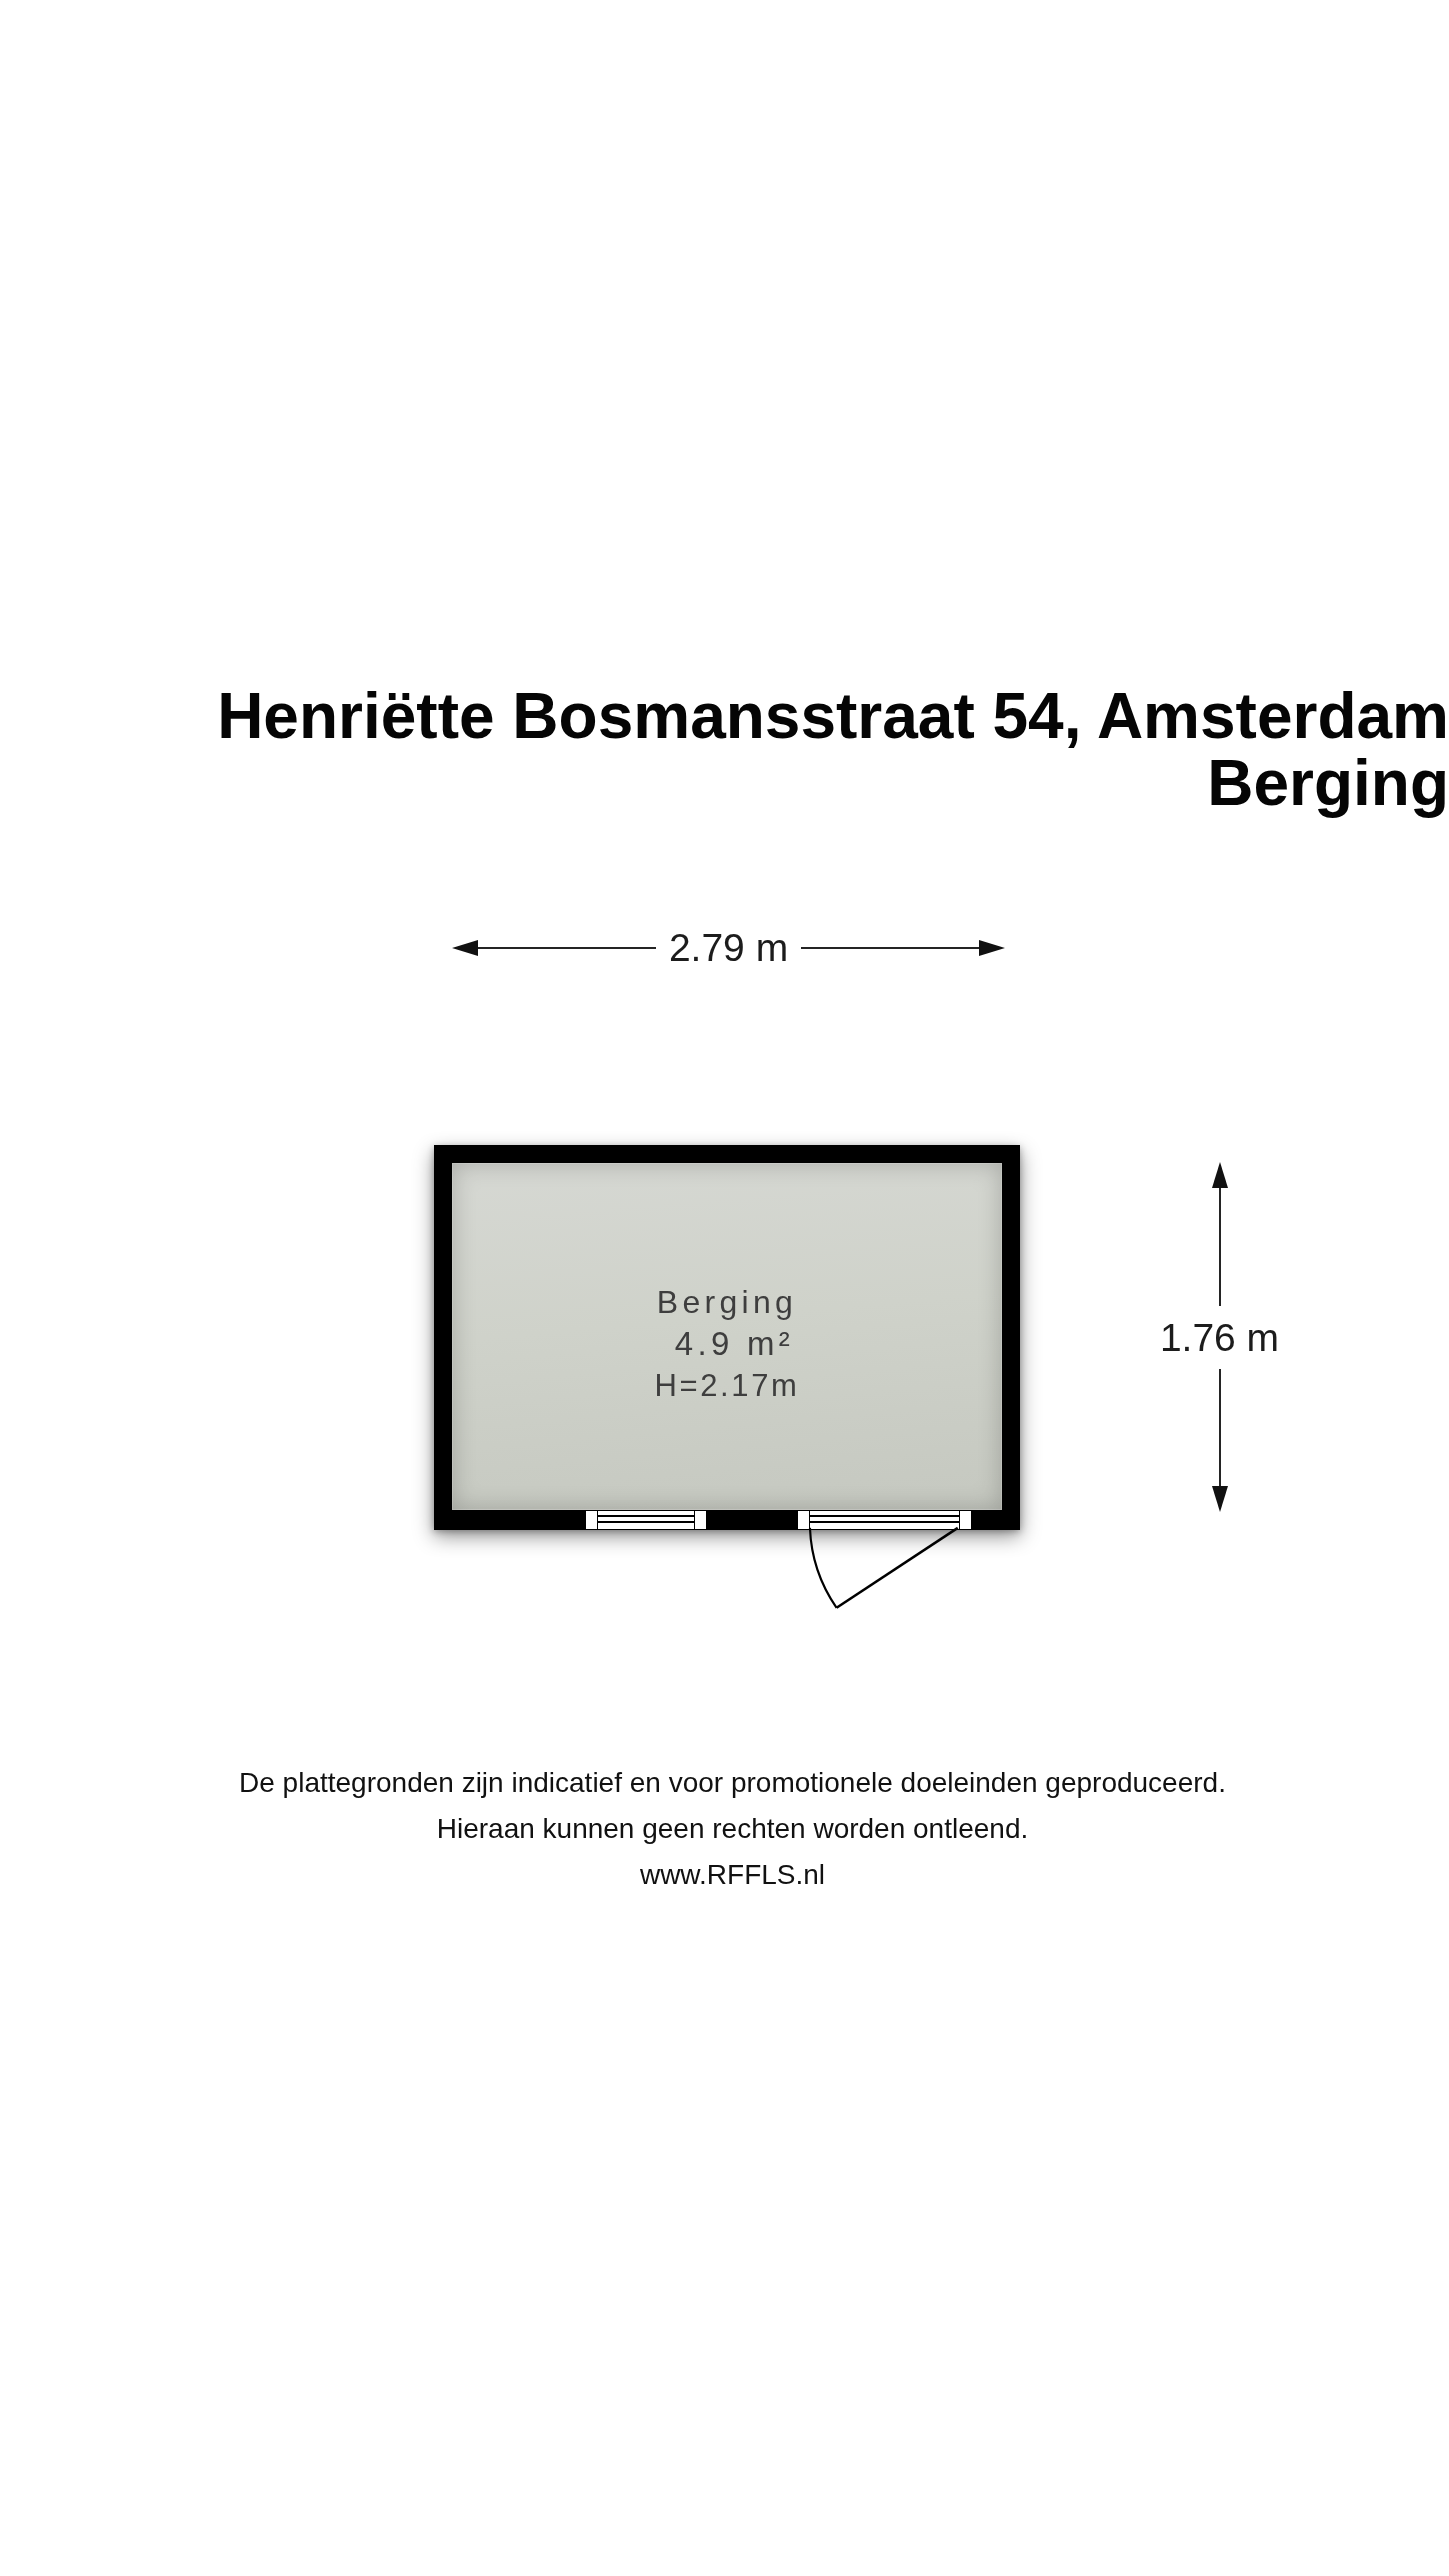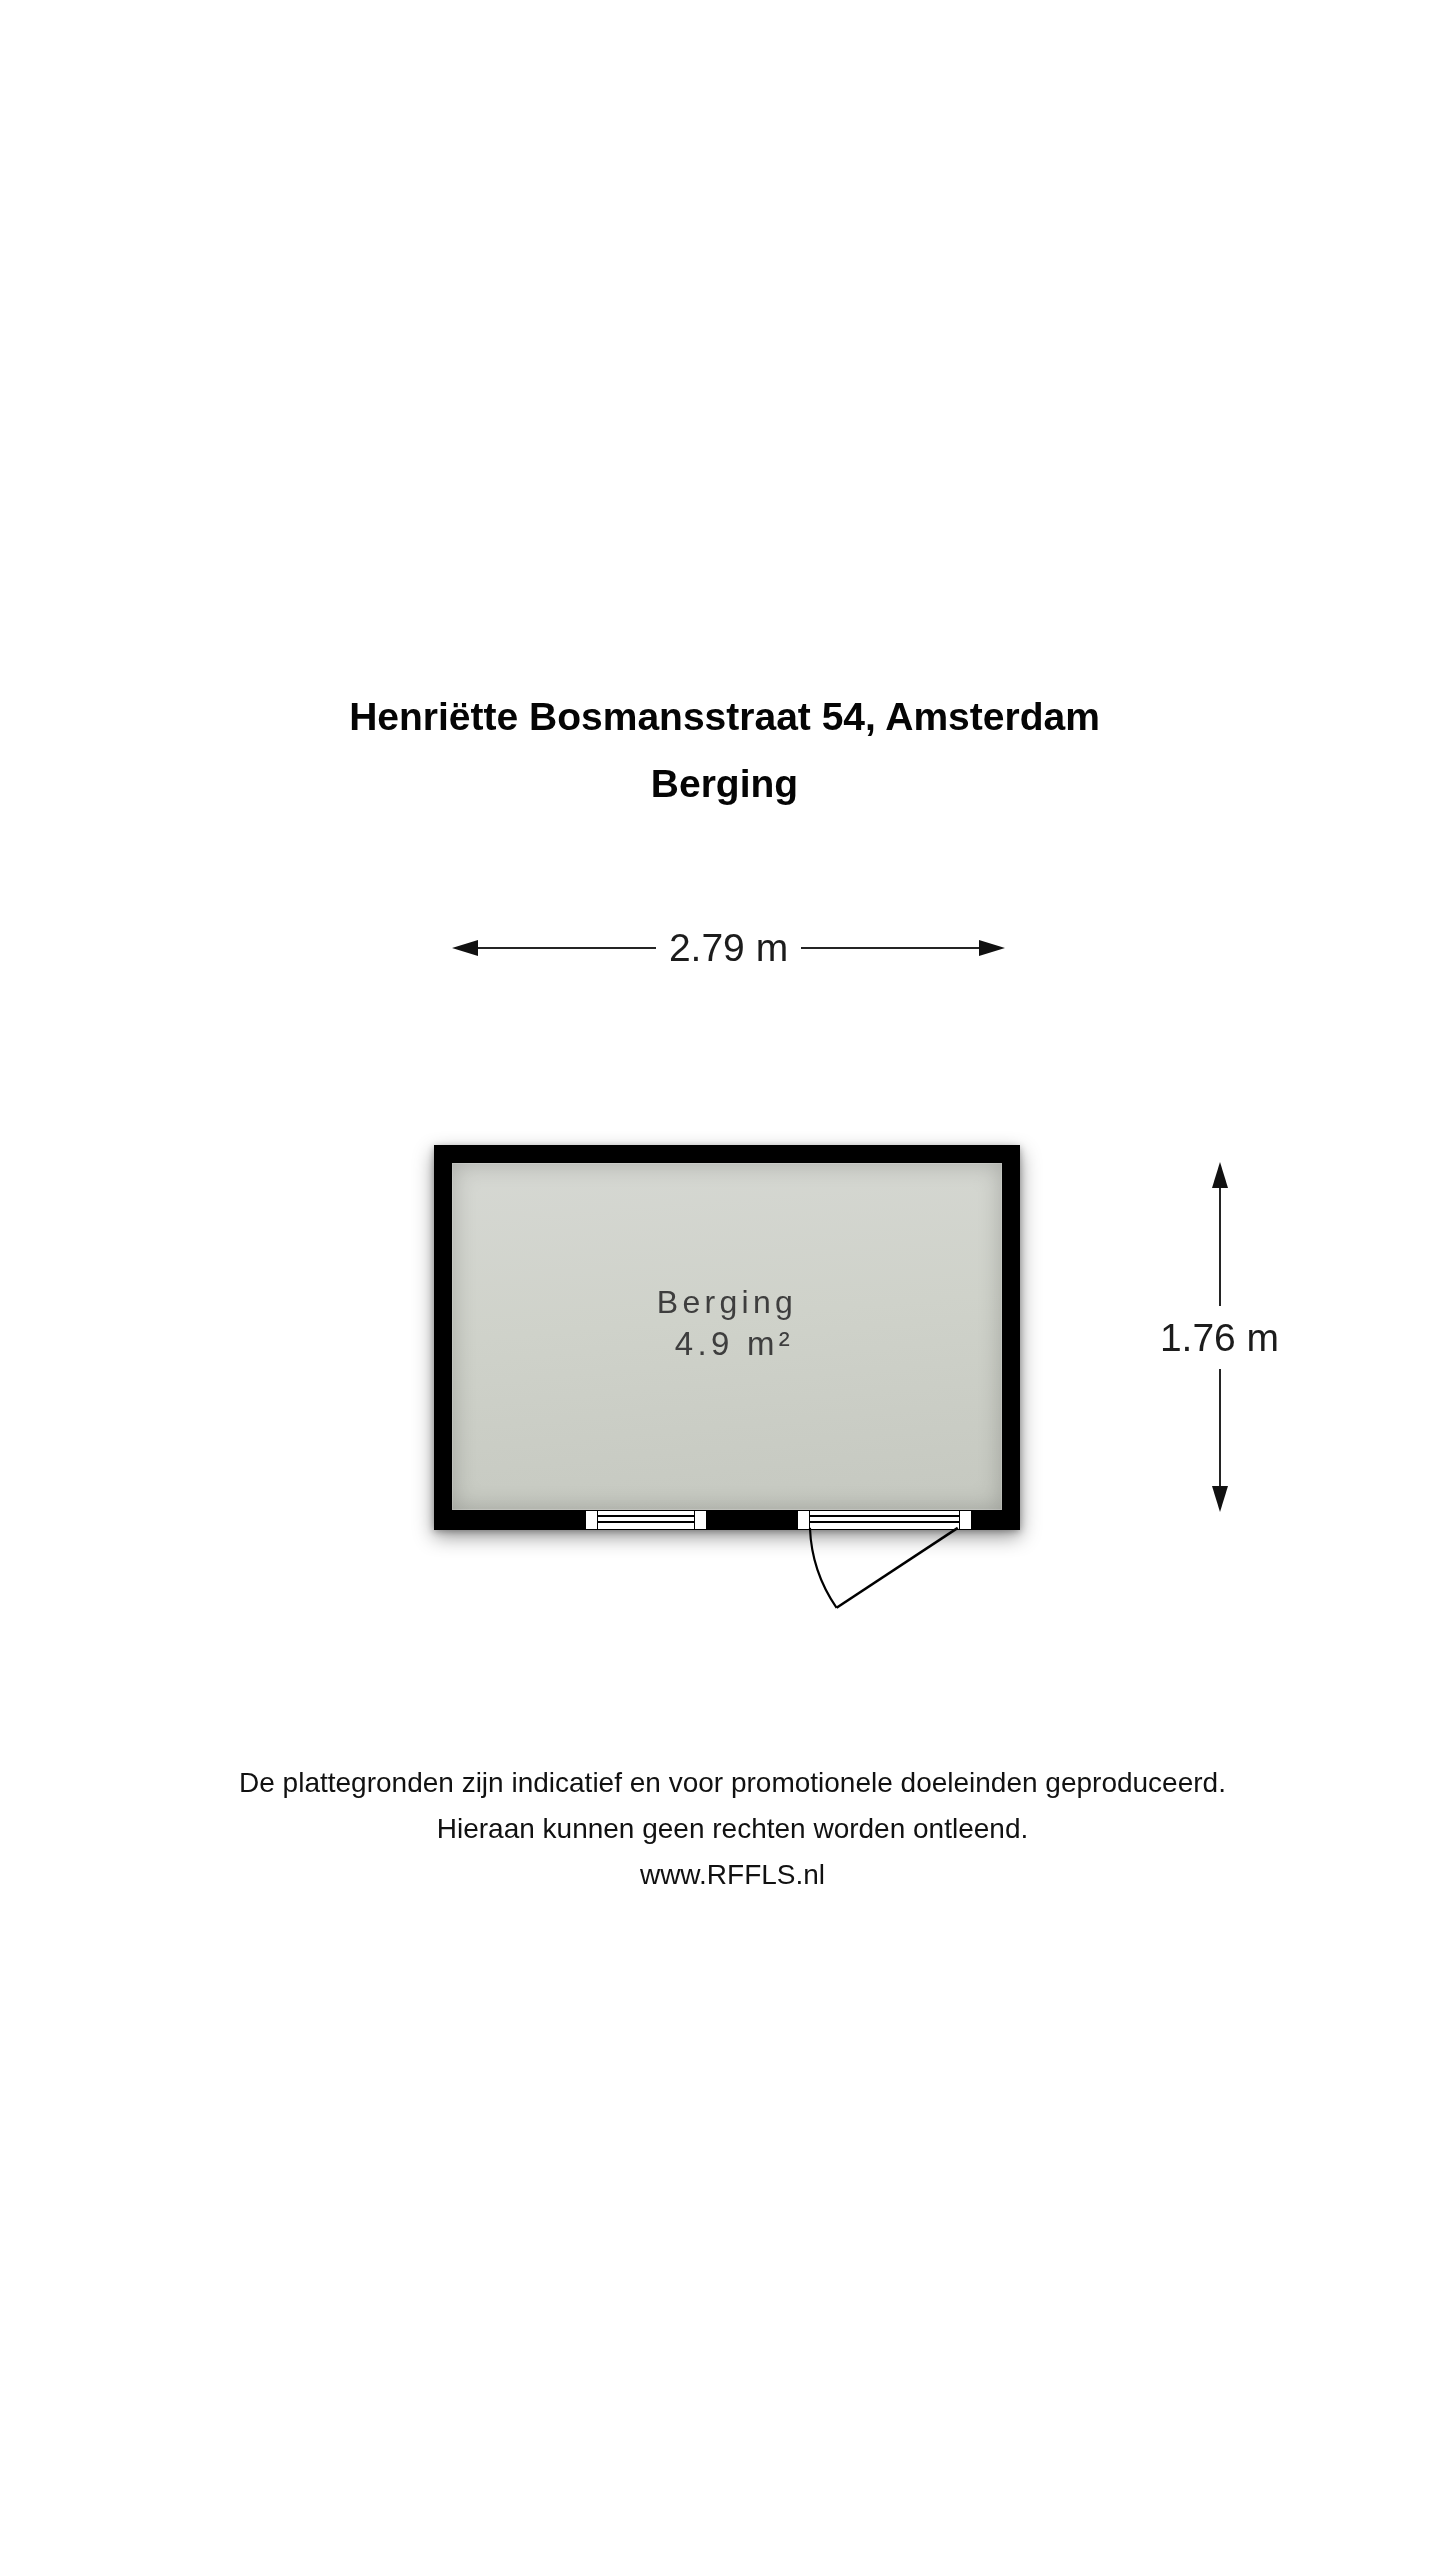--- a/index.html
+++ b/index.html
@@ -19,24 +19,24 @@
     position:relative;
     width:1449px;height:2576px;
     background:#ffffff;
     margin:0 auto;
     overflow:hidden;
   }
 
   
   .title-block{
     position:absolute;top:683px;left:0;right:0;
-    text-align:center;
+    text-align:right;
     color:var(--title_text);
     font-weight:bold;
-    font-size:39px;line-height:67px;
+    font-size:64px;line-height:67px;
     letter-spacing:0px;
   }
 
   
   .dim{position:absolute;display:flex;align-items:center;justify-content:center;color:var(--dim_text);}
   .dim .label{font-size:39px;line-height:39px;white-space:nowrap;}
   .dim-h{left:452px;top:928px;width:553px;height:39px;flex-direction:row;}
   .dim-h .label{margin:0 13px;}
   .dim-v{left:1157px;top:1162px;width:125px;height:350px;flex-direction:column;text-align:center;}
   .dim-v .label{margin:12px 0;}
@@ -110,20 +110,21 @@
     <span class="dim-line-h"></span>
     <span class="arr arr-right"></span>
   </div>
 
   <div class="room">
     <div class="floor"></div>
 
     <div class="room-label">
       <div class="room-name">Berging</div>
       <div class="room-area">4.9 m²</div>
+      <div class="room-ceiling">H=2.17m</div>
     </div>
 
     <div class="opening opening-window">
       <span class="jamb jamb-left"></span>
       <span class="glazing">
         <span class="pane-line l1"></span>
         <span class="pane-line l2"></span>
       </span>
       <span class="jamb jamb-right"></span>
     </div>

